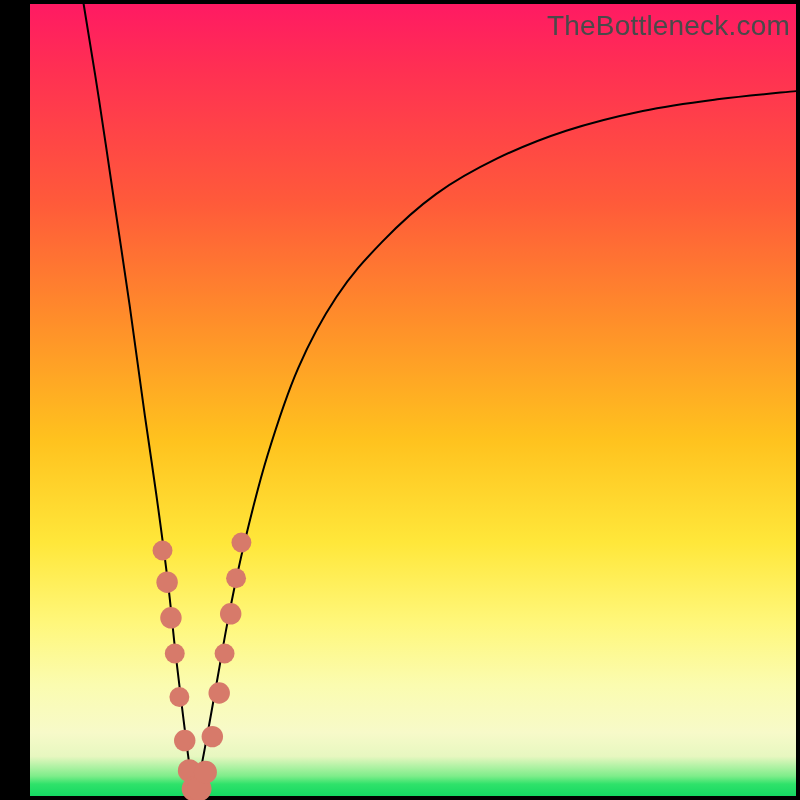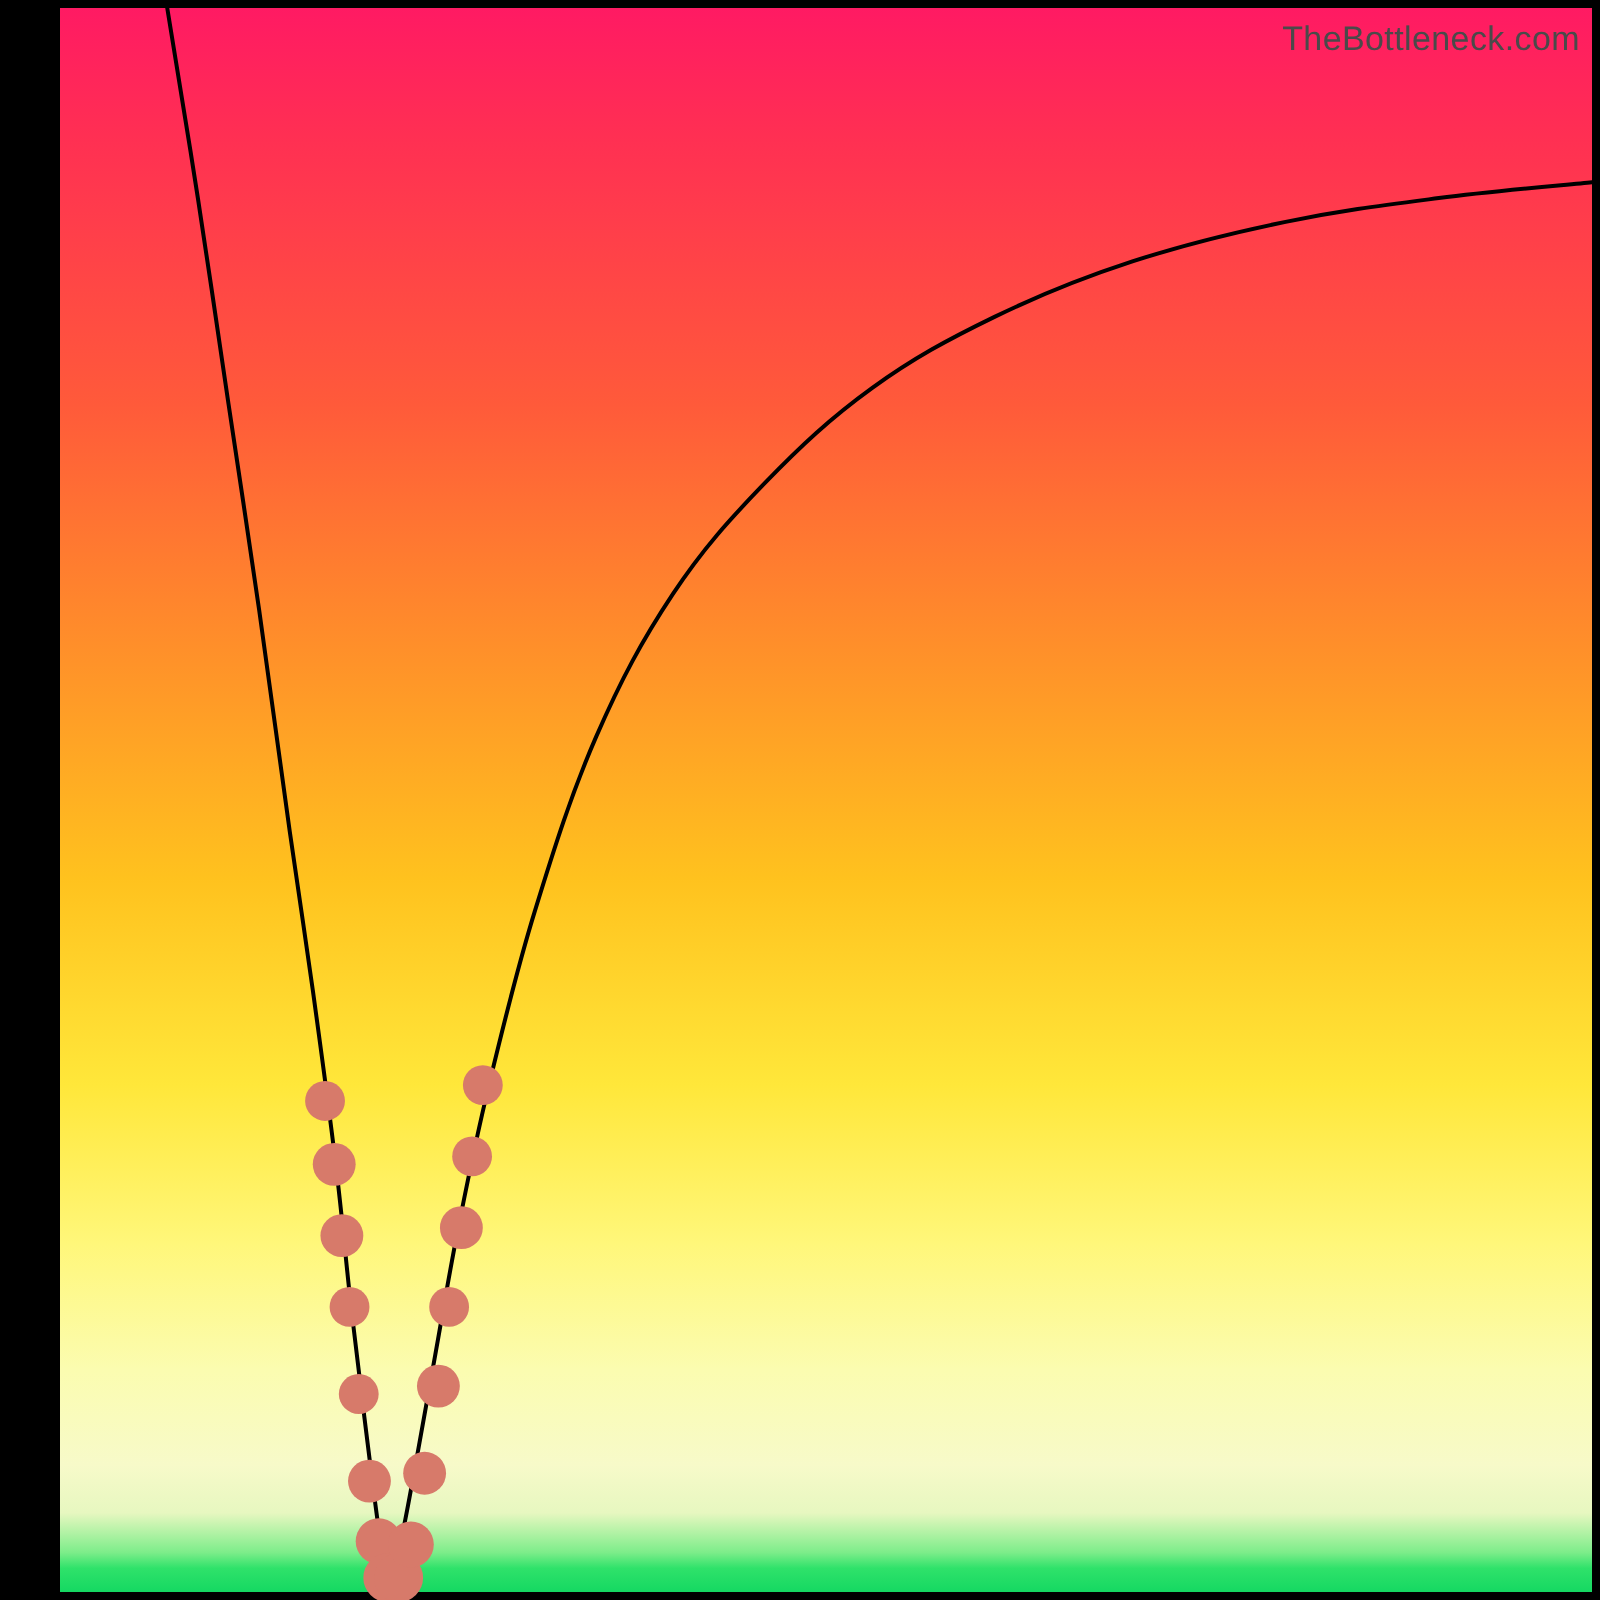--- a/index.html
+++ b/index.html
@@ -39,21 +39,21 @@
       #7ded8a 97.5%,
       #2fe26a 98.5%,
       #15d862 100%
     );
   }
   .watermark {
     position: absolute;
     top: 6px;
     right: 6px;
     color: #4a4a4a;
-    font-size: 17px;
+    font-size: 28px;
     font-weight: 400;
     letter-spacing: 0.2px;
     user-select: none;
     pointer-events: none;
   }
   svg.curve-layer {
     position: absolute;
     left: 0;
     top: 0;
     width: 766px;

